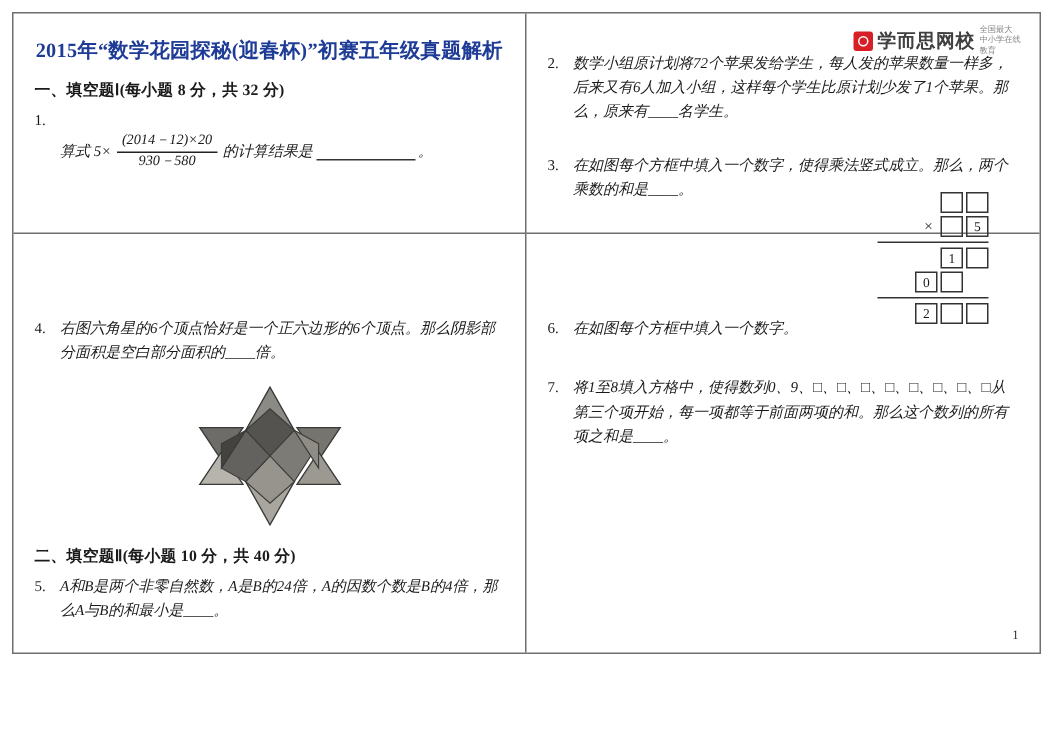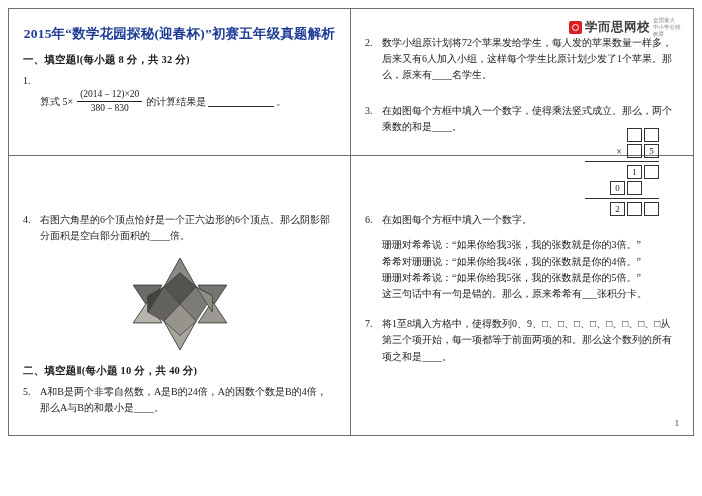--- a/index.html
+++ b/index.html
@@ -99,20 +99,21 @@
     line-height: 1.62;
     margin-bottom: 9px;
   }
   .q .num {
     width: 17px;
     flex: 0 0 17px;
     text-align: left;
   }
   .q .body {
     flex: 1 1 auto;
+    font-style: italic;
   }
   .indent {
     padding-left: 17px;
     font-size: 10px;
     line-height: 1.62;
   }
   .blank {
     display: inline-block;
     border-bottom: 1px solid #333;
     min-width: 46px;
@@ -215,21 +216,21 @@
       <div class="section-head">一、填空题Ⅰ(每小题 8 分，共 32 分)</div>
 
       <div class="q">
         <span class="num">1.</span>
         <span class="body">
           <span class="formula">
             <span>算式 5×</span>
             <span class="frac">
               <span class="top">(2014－12)×20</span>
               <span class="bar"></span>
-              <span class="bot">380－830</span>
+              <span class="bot">930－580</span>
             </span>
             <span>的计算结果是</span>
             <span class="blank l"></span>
             <span>。</span>
           </span>
         </span>
       </div>
     </div>
 
     <div class="quad tr">
@@ -321,26 +322,20 @@
       </div>
     </div>
 
     <div class="quad br">
       <div style="height:46px"></div>
 
       <div class="q">
         <span class="num">6.</span>
         <span class="body">在如图每个方框中填入一个数字。</span>
       </div>
-      <div class="indent">
-        <div>珊珊对希希说：“如果你给我3张，我的张数就是你的3倍。”</div>
-        <div>希希对珊珊说：“如果你给我4张，我的张数就是你的4倍。”</div>
-        <div>珊珊对希希说：“如果你给我5张，我的张数就是你的5倍。”</div>
-        <div>这三句话中有一句是错的。那么，原来希希有___张积分卡。</div>
-      </div>
 
       <div style="height:14px"></div>
 
       <div class="q">
         <span class="num">7.</span>
         <span class="body">将1至8填入方格中，使得数列0、9、□、□、□、□、□、□、□、□从第三个项开始，每一项都等于前面两项的和。那么这个数列的所有项之和是____。</span>
       </div>
 
       <div class="pagenum">1</div>
     </div>

